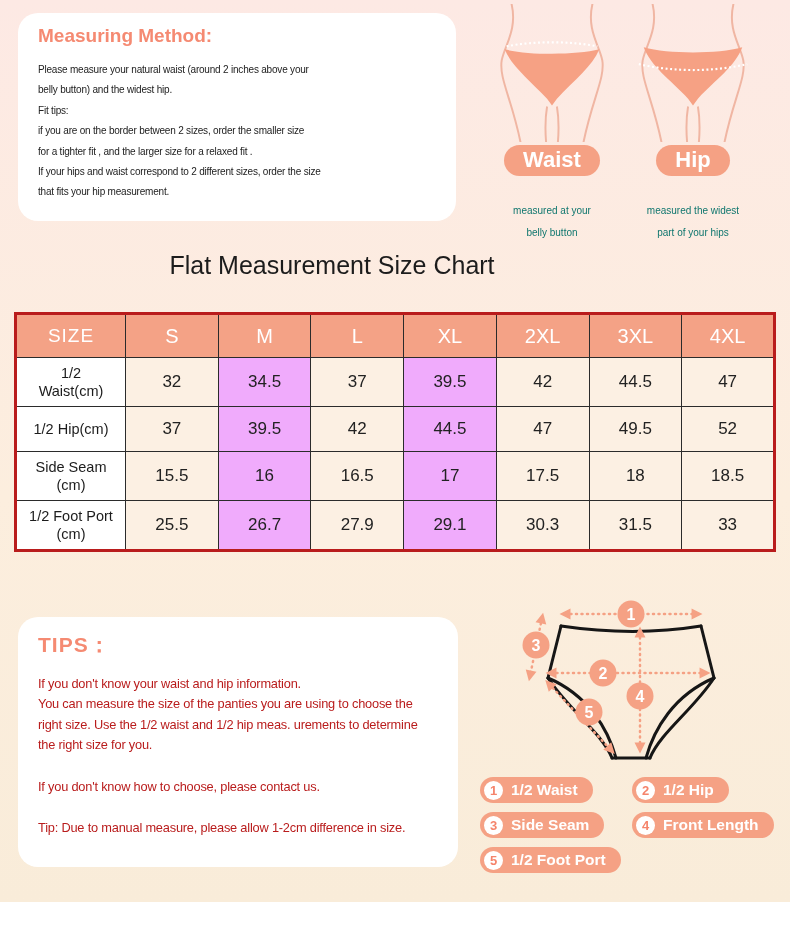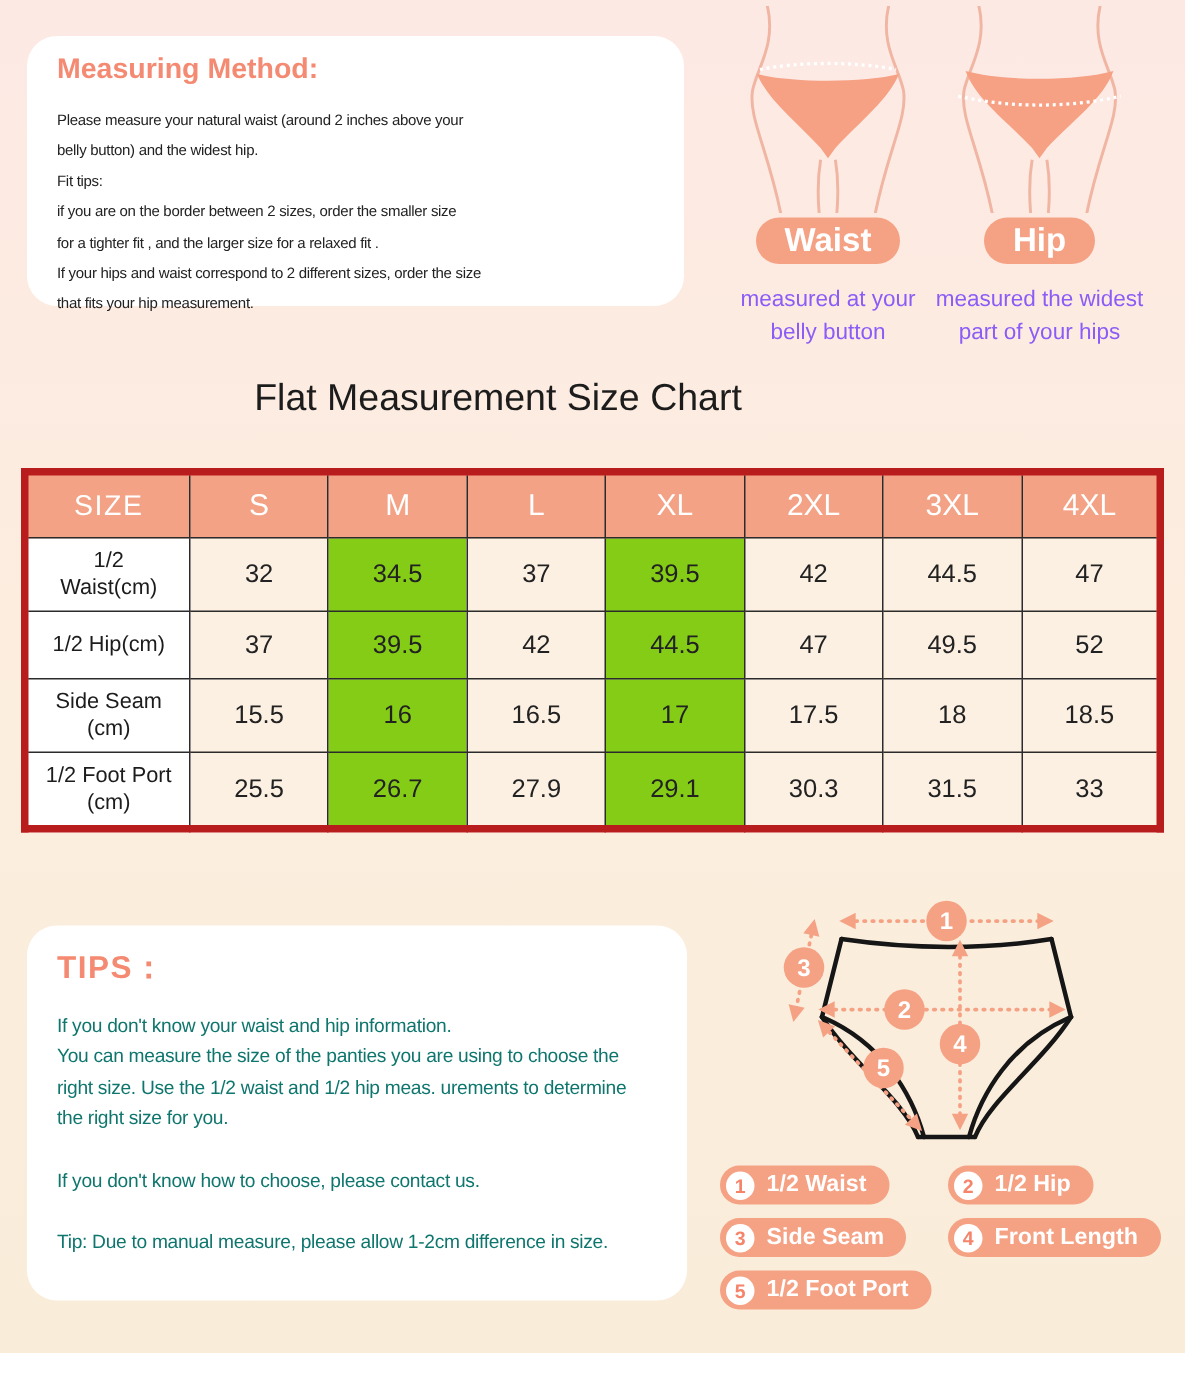--- a/index.html
+++ b/index.html
@@ -3,54 +3,54 @@
 <meta charset="utf-8">
 <style>
   * { margin:0; padding:0; box-sizing:border-box; }
   body { background:#fff; font-family:"Liberation Sans","DejaVu Sans",sans-serif; }
   #page { position:relative; width:790px; height:930px; background:#ffffff; overflow:hidden; }
   .peach-bg { position:absolute; left:0; top:0; width:790px; height:902px;
     background:linear-gradient(180deg,#fde9e4 0%, #fceede 55%, #f9ecd9 100%); }
 
   
   .card { position:absolute; background:#fff; border-radius:20px; }
-  .card-measuring { left:18px; top:24px; width:438px; height:180px; }
+  .card-measuring { left:18px; top:13px; width:438px; height:208px; }
   .coral-heading { position:absolute; left:20px; top:12px; font-size:19px; font-weight:bold; color:#f5купить8a72; }
   .coral-heading, .tips-heading { color:#f58a72; }
   .card-measuring .coral-heading { left:20px; top:12px; }
   .body-lines { position:absolute; left:20px; top:47px; color:#222222;
     font-size:10px; line-height:20.4px; letter-spacing:-0.2px; }
   .txt-line { white-space:nowrap; }
 
   
   .figure-block { position:absolute; top:0; width:170px; display:flex; flex-direction:column; align-items:center; }
   #fig-waist { left:467px; } #fig-hip { left:608px; }
   svg.torso { width:130px; height:138px; margin-top:4px; }
   .figure-pill { margin-top:3px; background:#f5a184; color:#fff; font-weight:bold; font-size:22px;
     padding:2px 19px 3px 19px; border-radius:999px; }
-  .figure-caption { margin-top:13px; text-align:center; font-size:15px; line-height:22px; color:#8b5cf6; }
+  .figure-caption { margin-top:24px; text-align:center; font-size:10px; line-height:22px; color:#0f766e; }
 
   
   .chart-title { position:absolute; left:0; top:251px; width:664px; text-align:center;
     font-size:25px; color:#1c1c1c; }
   table.size-table { position:absolute; left:14px; top:312px; width:762px;
-    border-collapse:collapse; table-layout:fixed; background:#fff; border:5px solid #b91c1c; }
+    border-collapse:collapse; table-layout:fixed; background:#fff; border:3px solid #b91c1c; }
   .size-table th, .size-table td { border:1.5px solid #2b2b2b; text-align:center; vertical-align:middle; }
   .size-table thead th { height:44px; background:#f4a286; color:#ffffff; font-size:20px; font-weight:normal; }
   .size-table thead th:first-child { font-size:19px; letter-spacing:1px; }
   .size-table tbody th { background:#ffffff; font-weight:normal; font-size:14.5px; color:#1c1c1c;
     line-height:18px; padding:6px 10px; height:45px; }
   .size-table tbody td { height:45px; font-size:17px; color:#222222; }
   .size-table td.peach { background:#fcf0e3; }
-  .size-table td.white { background:#84cc16; }
+  .size-table td.white { background:#f0abfc; }
 
   
   .card-tips { left:18px; top:617px; width:440px; height:250px;padding-left:24px; }
   .tips-heading { position:absolute; left:20px; top:14px; font-size:21px; font-weight:bold; letter-spacing:1px; }
-  .tips-body { position:absolute; left:20px; top:57px; color:#0f766e;
+  .tips-body { position:absolute; left:20px; top:57px; color:#b91c1c;
     font-size:12.8px; line-height:20.4px; letter-spacing:-0.2px; }
   .tips-para + .tips-para { margin-top:21px; }
 
   
   svg.diagram { position:absolute; left:508px; top:599px; width:260px; height:175px; overflow:visible; }
   .legend { position:absolute; left:480px; top:777px; display:grid;
     grid-template-columns:152px auto; gap:9px 0; justify-items:start; }
   .legend-pill { display:flex; align-items:center; gap:8px; background:#f5a184;
     border-radius:15px; height:26px; padding:0 15px 0 4px; }
   .legend-pill .num { width:19px; height:19px; border-radius:50%; background:#fff; color:#f5846b;

